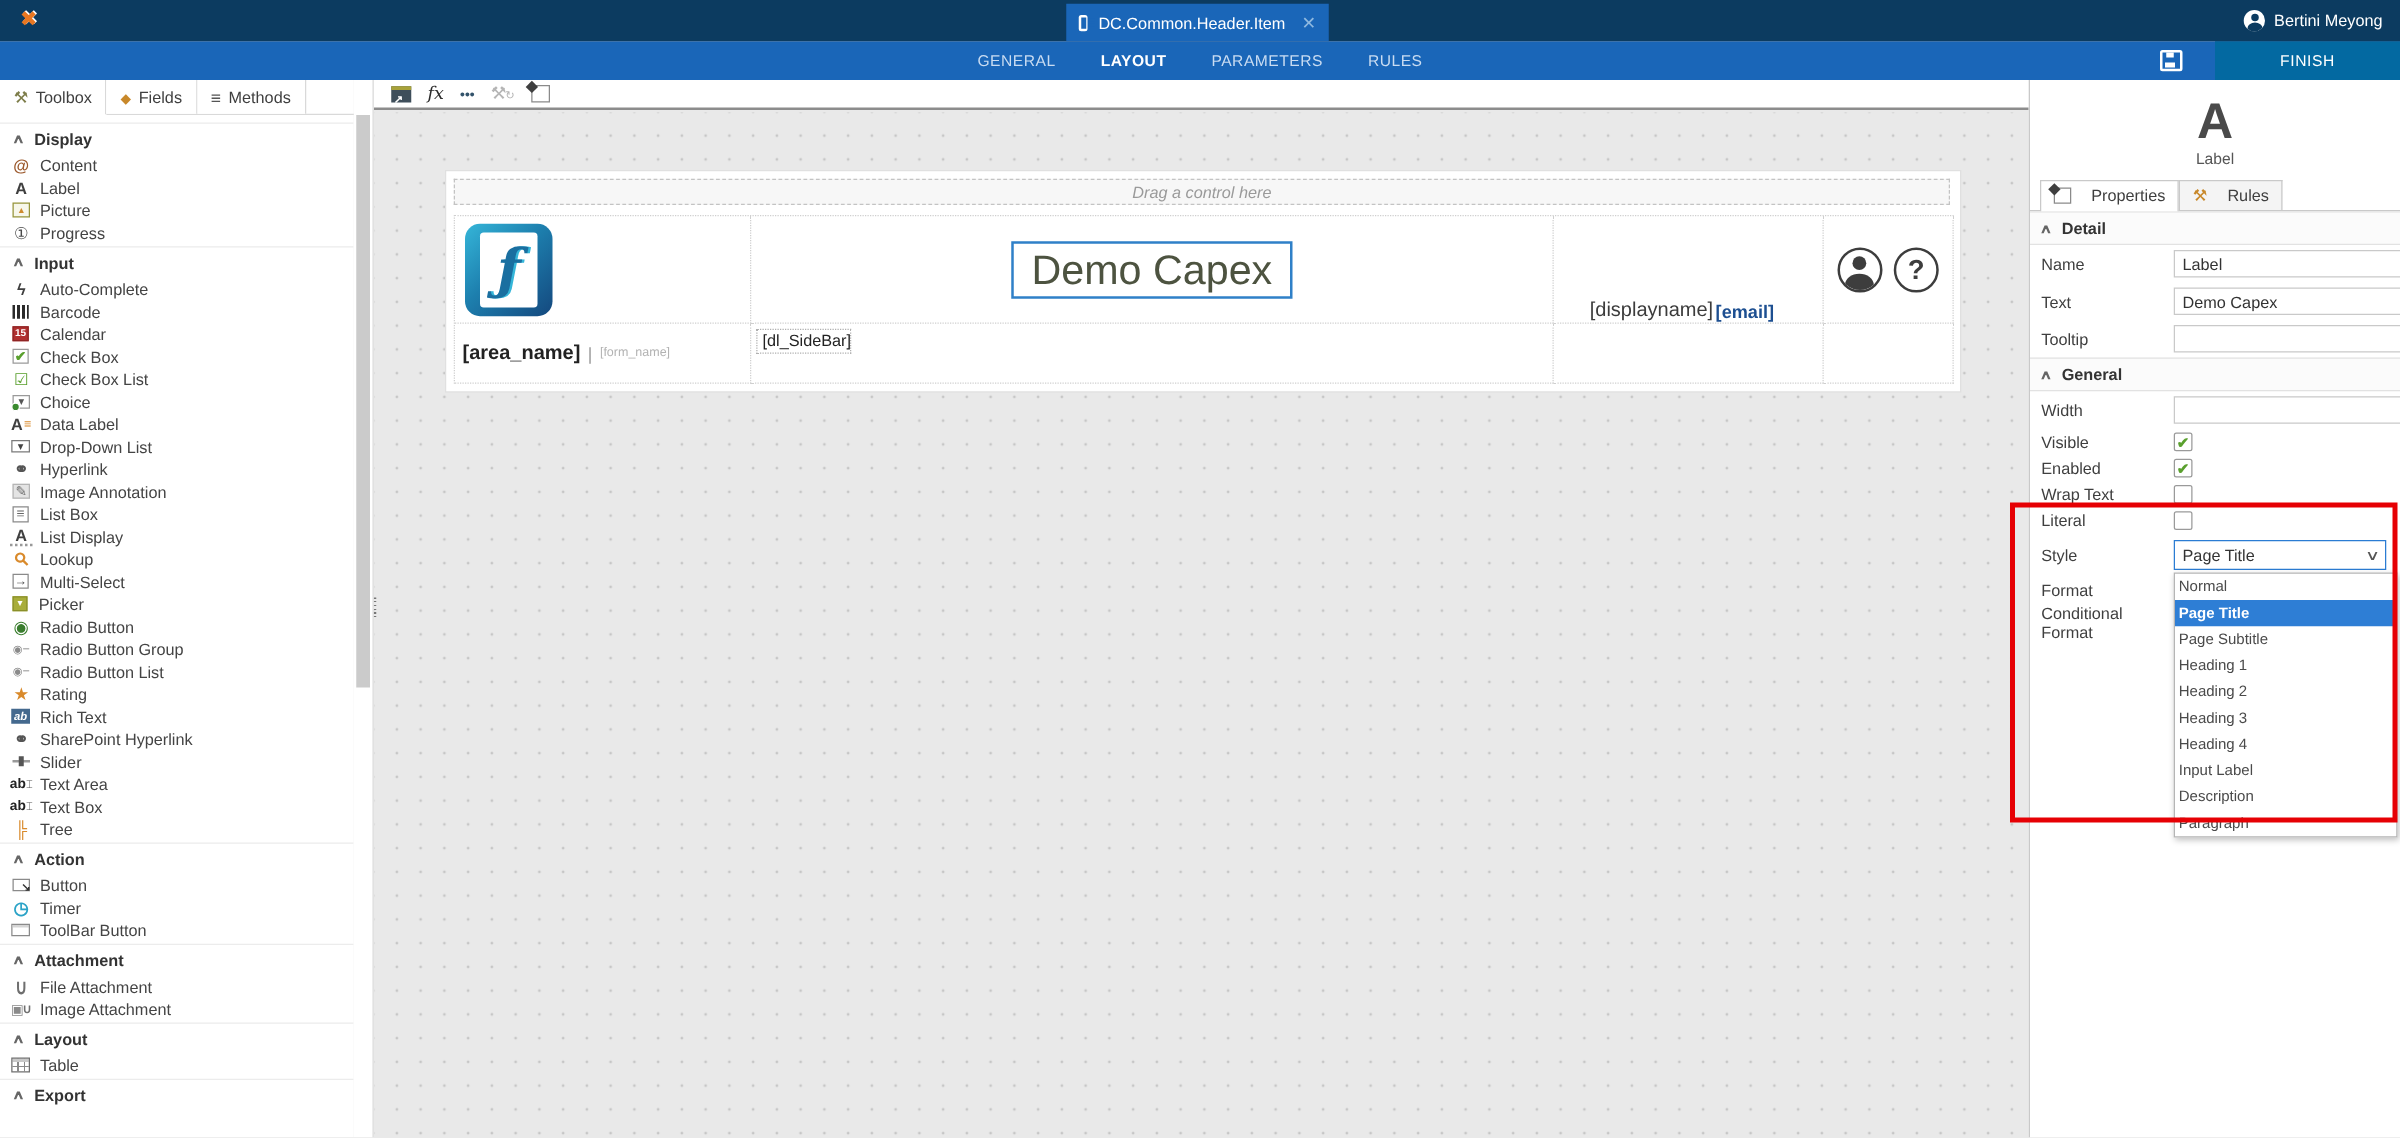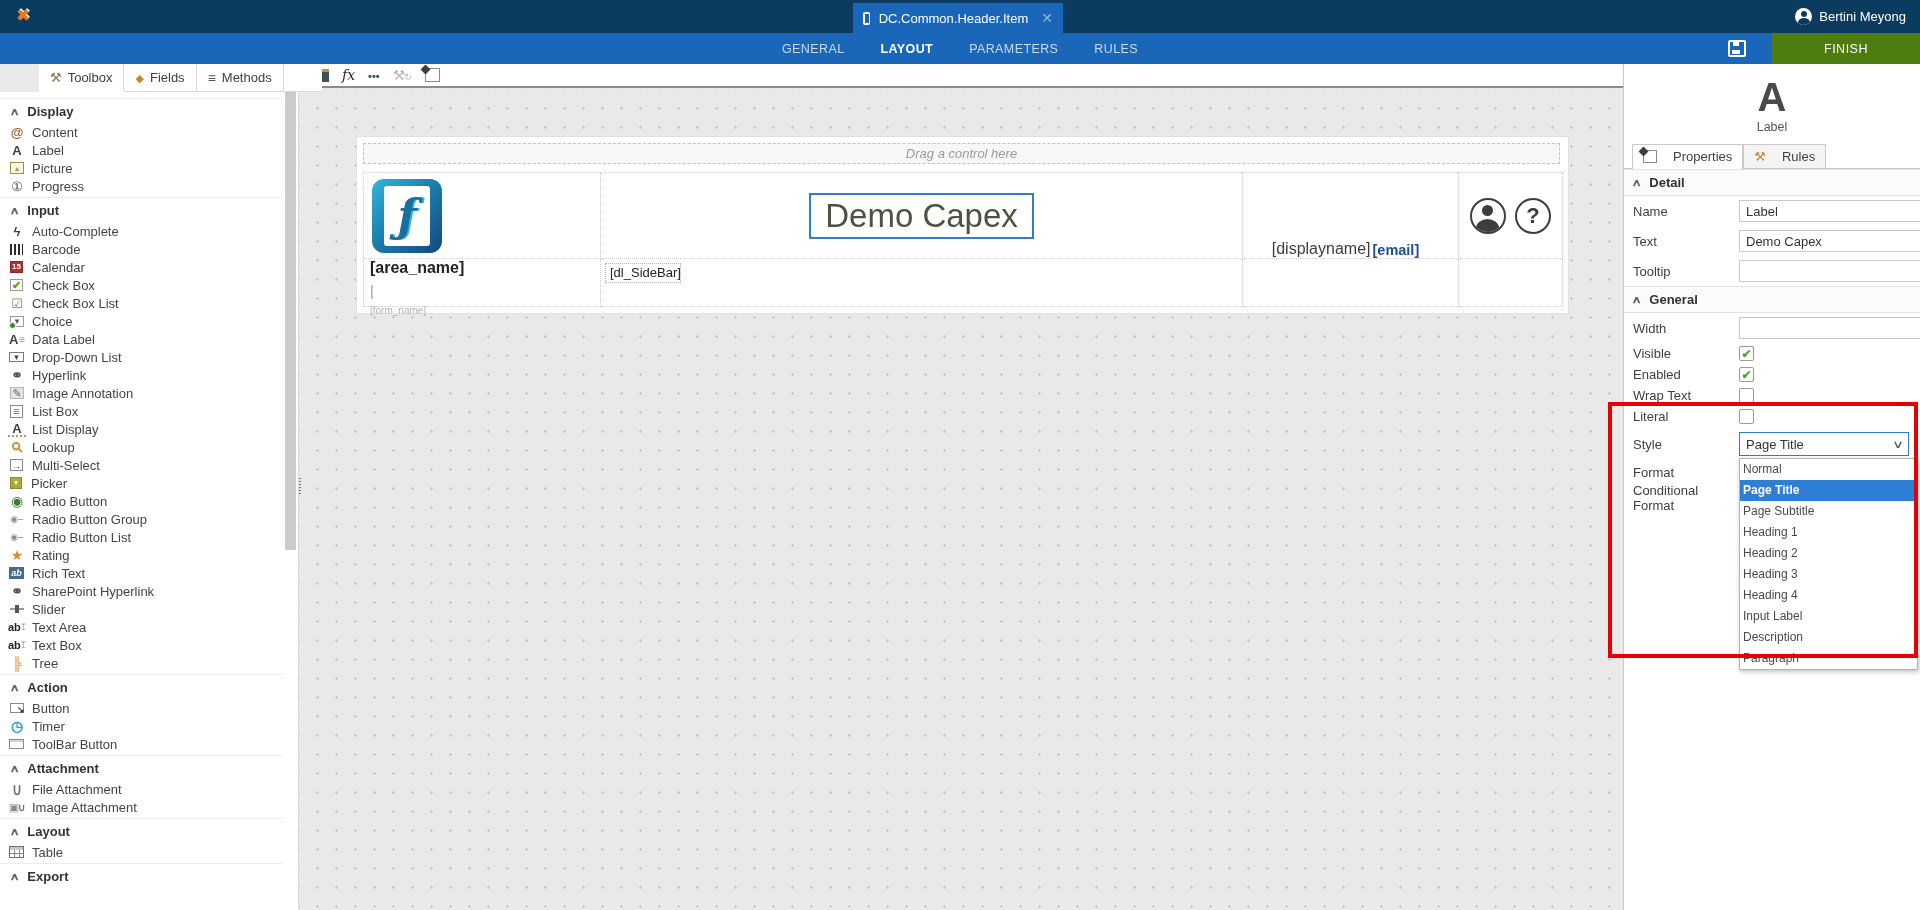--- a/index.html
+++ b/index.html
@@ -21,25 +21,25 @@
   .user-icon::before{content:"";position:absolute;left:5.5px;top:3px;width:6px;height:6px;border-radius:50%;background:#0c3b60;}
   .user-icon::after{content:"";position:absolute;left:2.5px;top:10px;width:12px;height:9px;border-radius:50%;background:#0c3b60;}
   .navbar{position:absolute;left:0;top:33px;width:1920px;height:31px;background:#1a66b8;z-index:39;}
   .nav-items{position:absolute;left:0;right:0;top:0;height:31px;display:flex;justify-content:center;gap:36px;align-items:center;}
   .nav-item{color:#c9dcf2;font-size:12.5px;letter-spacing:.4px;cursor:pointer;}
   .nav-item.active{color:#fff;font-weight:bold;}
   .save-btn{position:absolute;right:163px;top:0;width:40px;height:31px;display:flex;align-items:center;justify-content:center;}
   .save-icon{width:14px;height:13px;border:2px solid #fff;border-radius:2px;position:relative;}
   .save-icon::before{content:"";position:absolute;left:3px;top:0;width:6px;height:4px;background:#fff;}
   .save-icon::after{content:"";position:absolute;left:2px;bottom:1px;width:8px;height:4px;background:#fff;}
-  .finish-btn{position:absolute;right:0;top:0;width:148px;height:31px;background:#4d7c0f;color:#fff;
+  .finish-btn{position:absolute;right:0;top:0;width:148px;height:31px;background:#0369a1;color:#fff;
               font-size:12.5px;letter-spacing:.5px;display:flex;align-items:center;justify-content:center;cursor:pointer;}
   
   .sidebar-tabs{position:absolute;left:0;top:64px;width:283px;height:28px;background:#fff;border-bottom:1px solid #d9d9d9;
-                display:flex;align-items:stretch;box-sizing:border-box;z-index:5;margin-left:39px;}
+                display:flex;align-items:stretch;box-sizing:border-box;z-index:5;}
   .sb-tab{display:flex;align-items:center;gap:6px;padding:0 11px;font-size:13px;color:#3f3f3f;
           border-right:1px solid #d9d9d9;cursor:pointer;background:#fff;}
   .sb-tab.active{font-weight:normal;border-bottom:1px solid #fff;margin-bottom:-1px;}
   .i-toolbox::before{content:"⚒";color:#7d7d4a;font-size:13px;}
   .i-fields::before{content:"◆";color:#c8882a;font-size:11px;}
   .i-methods::before{content:"≡";color:#555;font-weight:bold;font-size:14px;}
   .sidebar{position:absolute;left:0;top:92px;width:283px;height:818px;background:#fff;overflow:hidden;
            box-sizing:border-box;padding:4px 0 0 0;z-index:4;}
   .tb-header{display:flex;align-items:center;gap:9px;height:24px;padding:0 11px;border-top:1px solid #ececec;
              color:#333;font-size:13px;font-weight:bold;cursor:pointer;margin-top:2px;}
@@ -135,21 +135,21 @@
   .form-title{border:2px solid #2f80c8;background:#fff;padding:0 14px;font-size:33px;color:#4d5340;line-height:42px;cursor:pointer;}
   .id-cell{display:flex;flex-direction:row;align-items:flex-end;justify-content:center;padding-right:10px;gap:2px;}
   .displayname{font-size:16px;color:#3c3c3c;}
   .email{font-size:14.5px;font-weight:bold;color:#1d4f91;}
   .icons-cell{display:flex;align-items:center;justify-content:center;gap:9px;}
   .person-icon{width:36px;height:36px;border-radius:50%;border:2.5px solid #3d3d3d;position:relative;overflow:hidden;box-sizing:border-box;}
   .person-icon::before{content:"";position:absolute;left:10px;top:5px;width:11px;height:11px;border-radius:50%;background:#3d3d3d;}
   .person-icon::after{content:"";position:absolute;left:4px;top:19px;width:23px;height:18px;border-radius:50%;background:#3d3d3d;}
   .help-icon{width:36px;height:36px;border-radius:50%;border:2.5px solid #3d3d3d;display:flex;align-items:center;justify-content:center;
              font-size:22px;font-weight:bold;color:#3d3d3d;box-sizing:border-box;}
-  .breadcrumb-cell{display:flex;align-items:flex-start;padding-left:6px;gap:6px;flex-direction:column;}
+  .breadcrumb-cell{display:flex;align-items:center;padding-left:6px;gap:6px;}
   .area-name{font-size:16px;font-weight:bold;color:#222;}
   .crumb-sep{color:#999;font-size:14px;}
   .form-name{font-size:10px;color:#b3b3b3;}
   .dal-cell{padding:4px 2px 0 4px;display:flex;flex-direction:column;gap:1px;}
   .dl-box{border:1px dotted #b0b0b0;background:#fff;font-size:13px;color:#222;padding:1px 4px;line-height:16px;cursor:pointer;}
   .dl-box.full{width:628px;box-sizing:border-box;}
   .dl-box.small{width:76px;box-sizing:border-box;}
   
   .props{position:absolute;left:1623px;top:64px;width:297px;height:846px;background:#fff;border-left:1px solid #c9c9c9;
          box-sizing:border-box;z-index:10;}

